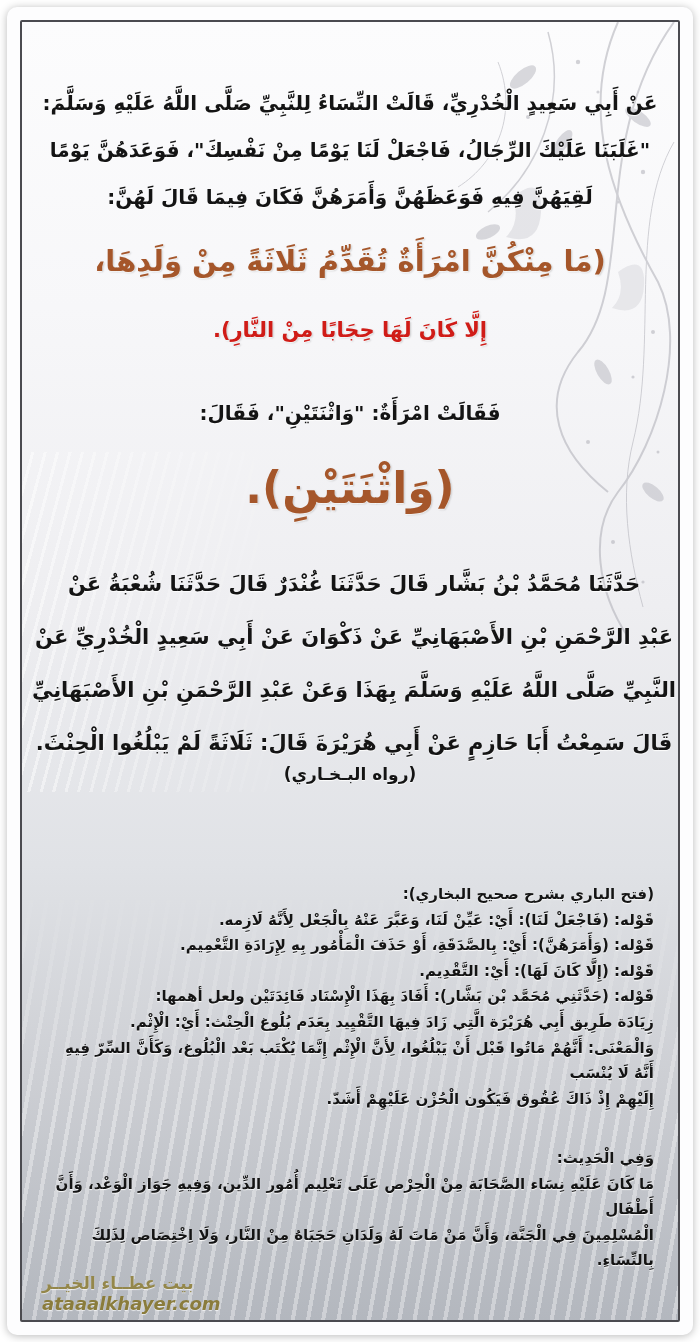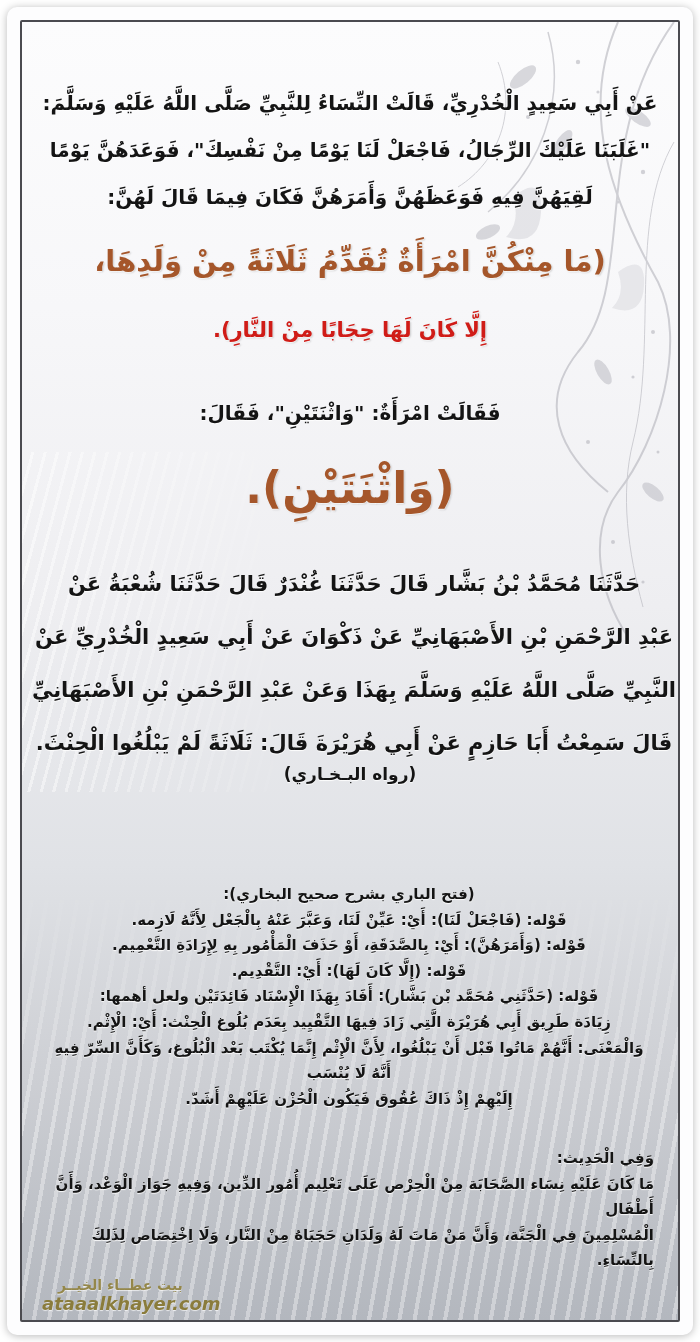--- a/index.html
+++ b/index.html
@@ -36,24 +36,24 @@
   .ar{direction:rtl;text-align:center;position:absolute;left:0;right:0;font-weight:bold;color:#141414;}
   .emboss{text-shadow:0 1px 1px rgba(255,255,255,.9);text-align:center;}
 
   .intro{top:58px;font-size:20px;line-height:47px;}
   .hadith-l1{top:222px;font-size:29px;color:#a5562a;text-shadow:0 1px 1px rgba(255,255,255,.8),1px 1px 2px rgba(0,0,0,.2);}
   .hadith-l2{top:296px;font-size:21px;color:#d01c17;text-shadow:0 1px 1px rgba(255,255,255,.8),1px 1px 2px rgba(0,0,0,.2);}
   .question{top:379px;font-size:20px;}
   .reply{top:440px;font-size:44px;color:#a5562a;text-shadow:0 1px 1px rgba(255,255,255,.8),1px 1px 2px rgba(0,0,0,.2);}
   .isnad{top:536px;font-size:21px;line-height:53px;margin-left:8px;}
   .source{top:742px;font-size:17px;}
-  .commentary{top:860px;left:22px;right:24px;font-size:15px;line-height:25.6px;}
+  .commentary{top:860px;left:22px;right:24px;font-size:15px;line-height:25.6px;text-align:right;}
   .lesson{top:1124px;left:22px;right:24px;font-size:15px;line-height:25.6px;text-align:right;}
   .footer{position:absolute;left:20px;bottom:6px;direction:rtl;text-align:left;}
-  .footer .site-name{font-size:14px;font-weight:bold;color:#94874a;letter-spacing:1px;text-shadow:0 1px 1px rgba(255,255,255,.7);margin-left:16px;}
+  .footer .site-name{font-size:17px;font-weight:bold;color:#94874a;letter-spacing:1px;text-shadow:0 1px 1px rgba(255,255,255,.7);}
   .footer .site-url{font-size:18px;font-weight:bold;font-style:italic;direction:ltr;color:#8a7c3c;text-shadow:0 1px 1px rgba(255,255,255,.7);}
 </style>
 </head>
 <body>
 
 <div class="card">
   <div class="content">
 
     <svg class="ornament" width="250" height="620" viewBox="0 0 250 620">
       <g fill="none" stroke="#aeaeb6" stroke-width="2">

